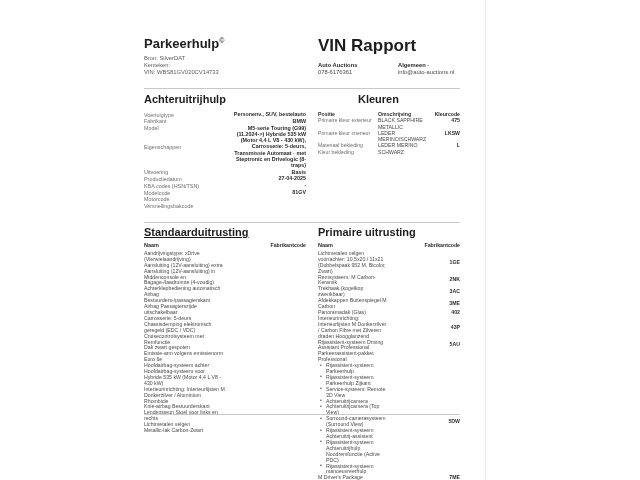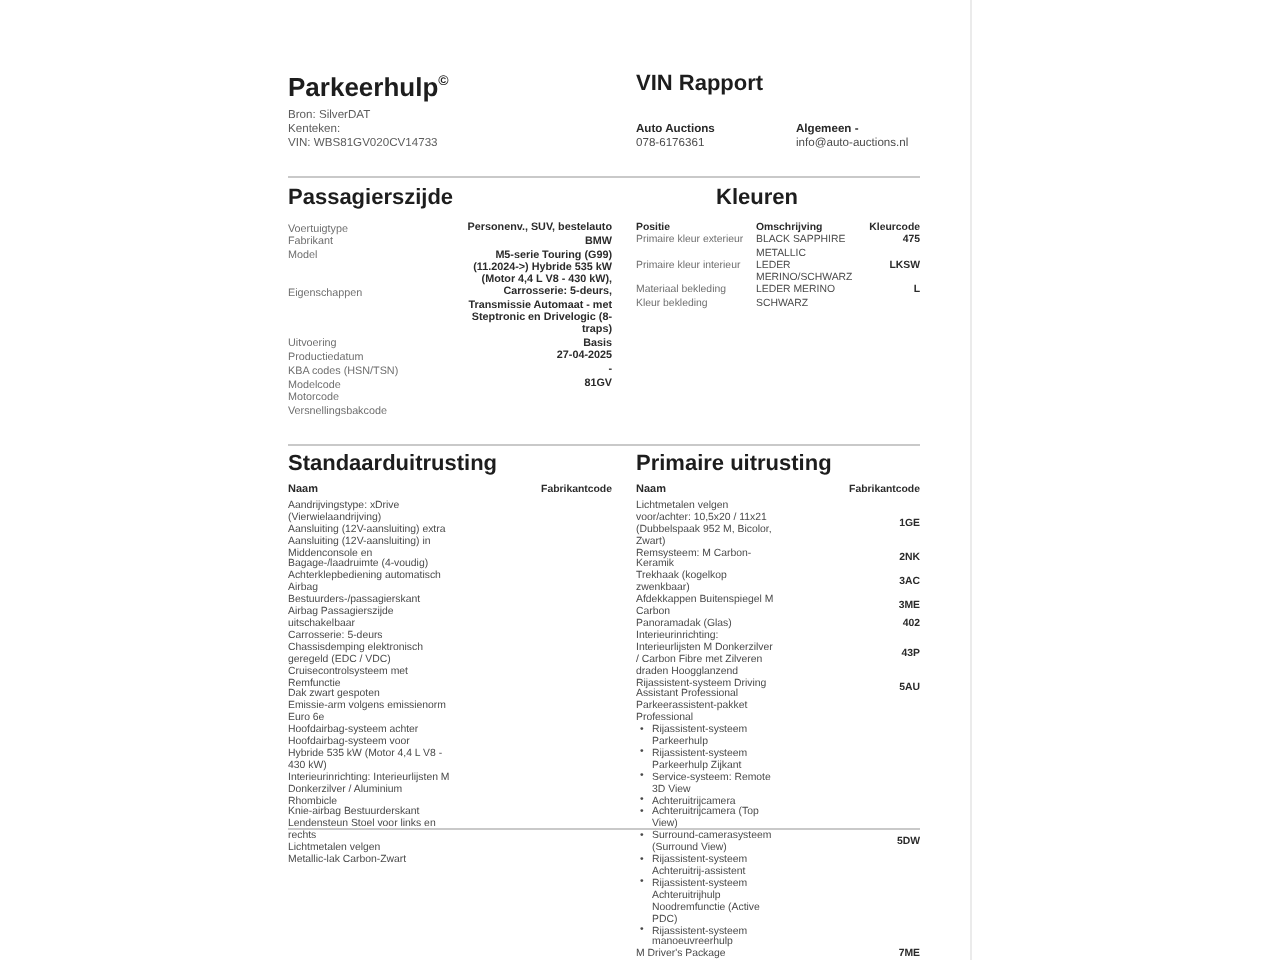--- a/index.html
+++ b/index.html
@@ -9,32 +9,32 @@
   .page{position:absolute;inset:0;background:#fff;}
   .edge-line{position:absolute;left:485px;top:0;bottom:0;width:1px;background:#ebebeb;}
   .sep{position:absolute;left:144px;width:316px;height:1px;background:#c9c9c9;}
   .sep1{top:88px;} .sep2{top:222px;} .sep3{top:414px;}
 
   .abs{position:absolute;}
 
   
   .brand{left:144px;top:36px;font-size:13px;font-weight:bold;color:#1d1d1d;}
   .brand sup{font-size:7px;}
-  .report-title{left:318px;top:36px;font-size:11px;font-weight:bold;color:#1d1d1d;}
+  .report-title{left:318px;top:36px;font-size:17px;font-weight:bold;color:#1d1d1d;}
   .meta{left:144px;top:55px;font-size:5.8px;line-height:7.2px;color:#5c5c5c;}
   .contact{left:318px;top:62px;width:142px;display:flex;}
   .contact .col1{width:80px;}
   .contact .bold{font-weight:bold;color:#2a2a2a;}
   .contact div{font-size:5.8px;line-height:7.2px;}
 
   
   .sec-title{font-size:11px;font-weight:bold;color:#1d1d1d;}
   .vg-title{left:144px;top:93px;}
   .kl-title{left:318px;top:93px;padding-left:40px;}
-  .std-title{left:144px;top:226px;}
+  .std-title{left:144px;top:226px;text-decoration:underline;}
   .opt-title{left:318px;top:226px;}
 
   
   .vg-rows{left:144px;top:111px;width:162px;}
   .vg-row{display:flex;align-items:flex-start;}
   .vg-label{flex:1;font-size:5.4px;line-height:6.3px;color:#6f6f6f;padding-top:0.5px;}
   .vg-value{width:80px;text-align:right;font-size:5.4px;line-height:6.3px;
             font-weight:bold;color:#2b2b2b;}
 
   
@@ -82,21 +82,21 @@
       <div>078-6176361</div>
     </div>
     <div class="col2">
       <div class="bold">Algemeen -</div>
       <div>info@auto-auctions.nl</div>
     </div>
   </div>
 
   <div class="sep sep1"></div>
 
-  <div class="abs sec-title vg-title">Passagierszijde</div>
+  <div class="abs sec-title vg-title">Achteruitrijhulp</div>
   <div class="abs vg-rows" id="vg-rows">
       <div class="vg-row">
         <span class="vg-label">Voertuigtype</span>
         <span class="vg-value">Personenv., SUV, bestelauto</span>
       </div>
       <div class="vg-row">
         <span class="vg-label">Fabrikant</span>
         <span class="vg-value">BMW</span>
       </div>
       <div class="vg-row">

